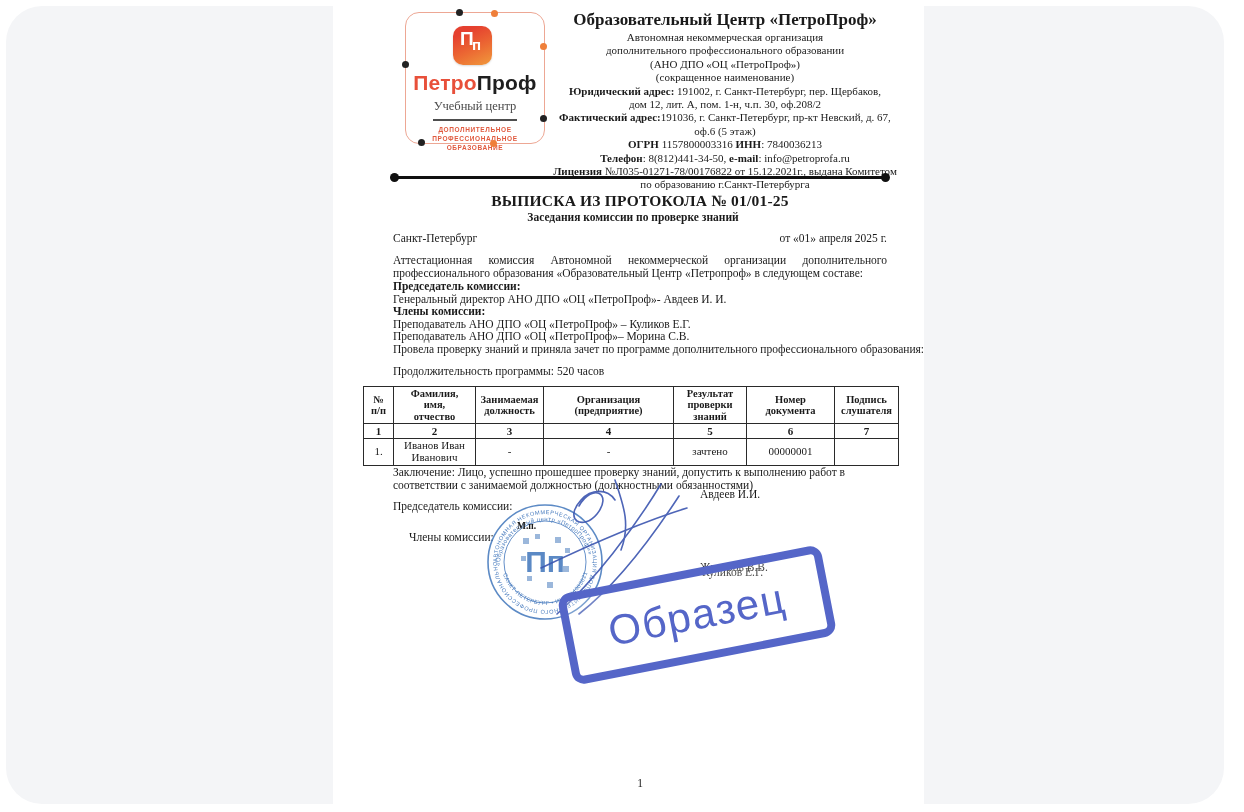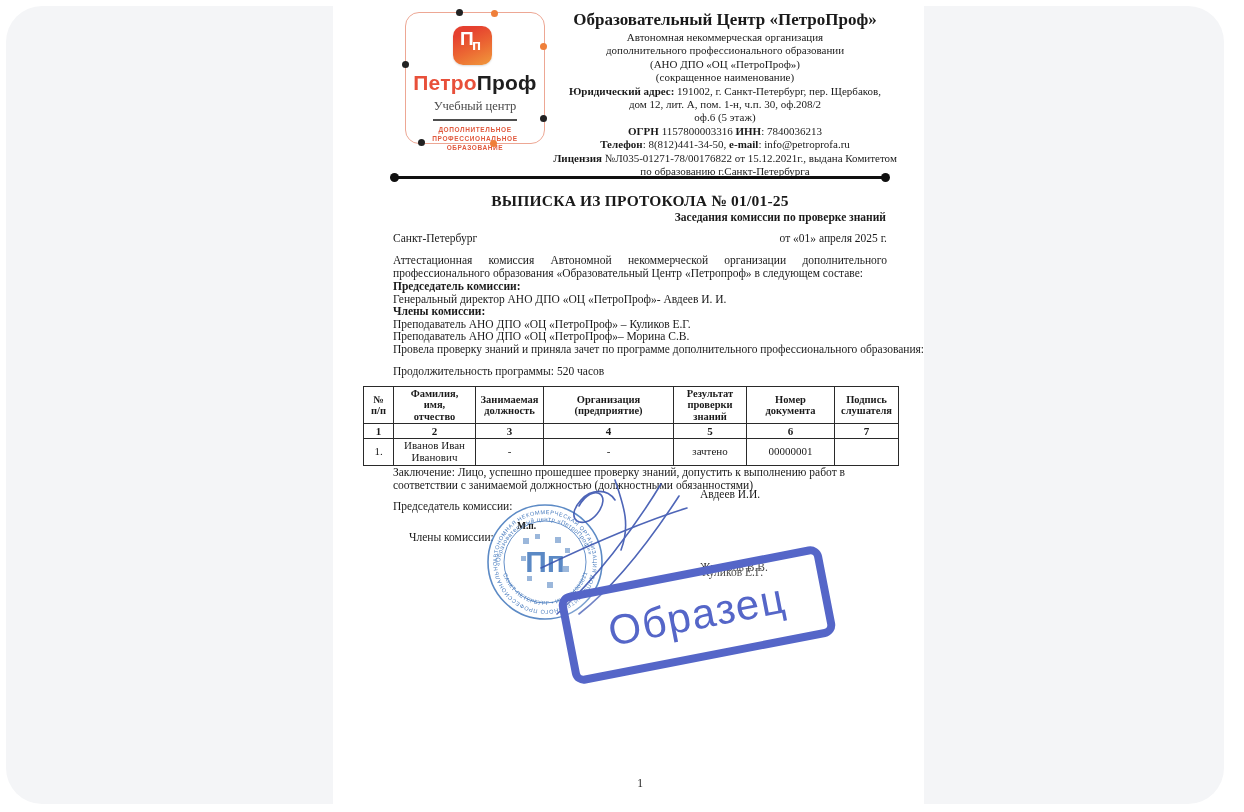--- a/index.html
+++ b/index.html
@@ -40,21 +40,21 @@
   .hline .b{font-weight:bold;margin-top:32px;}
 
   
   .divider{position:absolute;left:62px;top:176px;width:490px;height:3px;background:#101010;}
   .divider::before,.divider::after{content:"";position:absolute;top:-3px;width:9px;height:9px;border-radius:50%;background:#101010;}
   .divider::before{left:-5px;} .divider::after{right:-5px;}
 
   
   .abs{position:absolute;}
   .doc-title{left:60px;top:192px;width:494px;text-align:center;font-size:15.5px;font-weight:bold;letter-spacing:0.2px;}
-  .doc-sub{left:59px;top:211px;width:494px;text-align:right;font-size:11.5px;font-weight:bold;}
+  .doc-sub{left:53px;top:211px;width:494px;text-align:center;font-size:11.5px;font-weight:bold;}
   .city-row{left:60px;top:232px;width:494px;display:flex;justify-content:space-between;font-size:11.5px;}
   .para1{left:60px;top:254px;width:494px;font-size:11.5px;line-height:12.9px;text-align:justify;}
   .bodyline{left:60px;font-size:11.5px;white-space:nowrap;}
   .bold{font-weight:bold;}
 
   
   .results{position:absolute;left:30px;top:386px;width:535px;border-collapse:collapse;table-layout:fixed;}
   .results td,.results th{border:1px solid #2a2a2a;text-align:center;vertical-align:middle;padding:1px 2px;}
   .results th{font-size:10.5px;font-weight:bold;line-height:11.3px;white-space:pre-line;}
   .results .numrow td{font-size:11px;font-weight:bold;height:12px;line-height:12px;}
@@ -106,20 +106,21 @@
 
     <div class="org-head">
       <div class="org-title">Образовательный Центр «ПетроПроф»</div>
       <div>
           <div class="hline"><span>Автономная некоммерческая организация</span></div>
           <div class="hline"><span>дополнительного профессионального образовании</span></div>
           <div class="hline"><span>(АНО ДПО «ОЦ «ПетроПроф»)</span></div>
           <div class="hline"><span>(сокращенное наименование)</span></div>
           <div class="hline"><span class="b">Юридический адрес:</span><span> 191002, г. Санкт-Петербург, пер. Щербаков,</span></div>
           <div class="hline"><span>дом 12, лит. А, пом. 1-н, ч.п. 30, оф.208/2</span></div>
+          <div class="hline"><span class="b">Фактический адрес:</span><span>191036, г. Санкт-Петербург, пр-кт Невский, д. 67,</span></div>
           <div class="hline"><span>оф.6 (5 этаж)</span></div>
           <div class="hline"><span class="b">ОГРН</span><span> 1157800003316 </span><span class="b">ИНН</span><span>: 7840036213</span></div>
           <div class="hline"><span class="b">Телефон</span><span>: 8(812)441-34-50, </span><span class="b">e-mail</span><span>: info@petroprofa.ru</span></div>
           <div class="hline"><span class="b">Лицензия</span><span> №Л035-01271-78/00176822 от 15.12.2021г., выдана Комитетом</span></div>
           <div class="hline"><span>по образованию г.Санкт-Петербурга</span></div>
         </div>
     </div>
 
     <div class="divider"></div>
 

